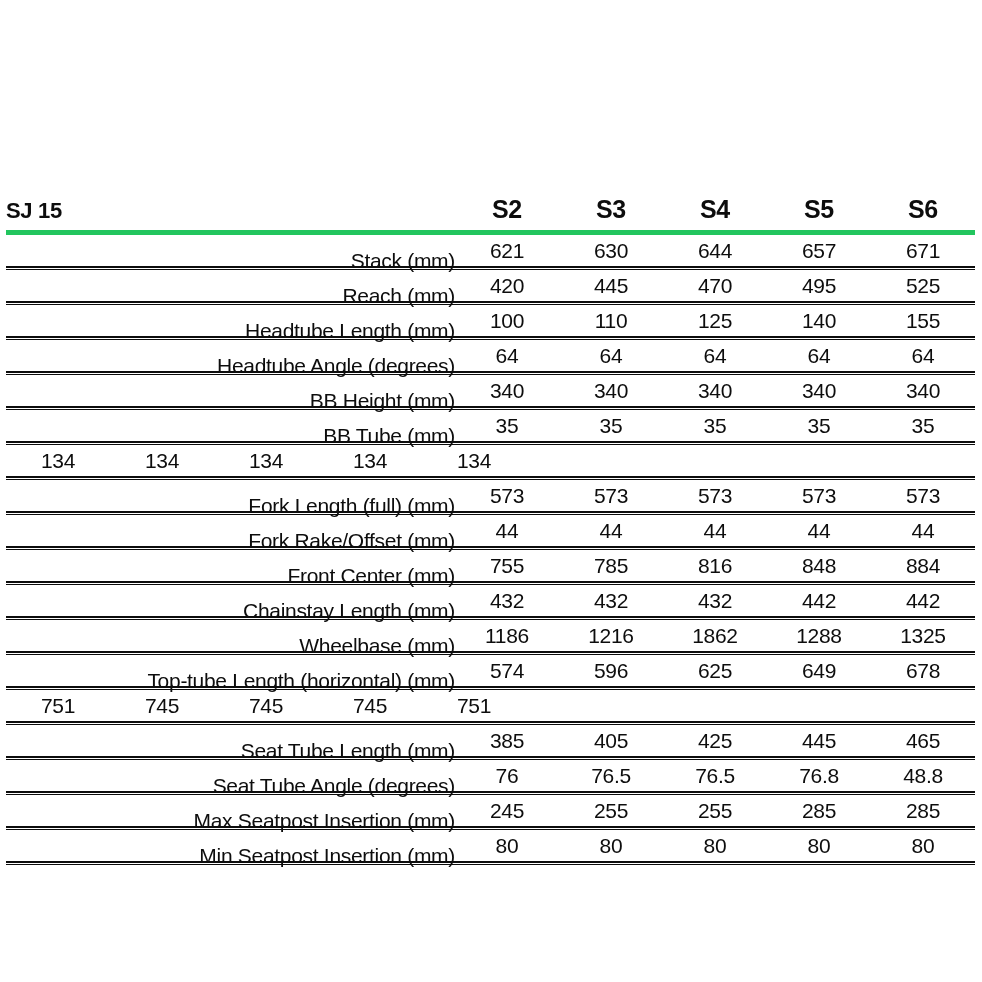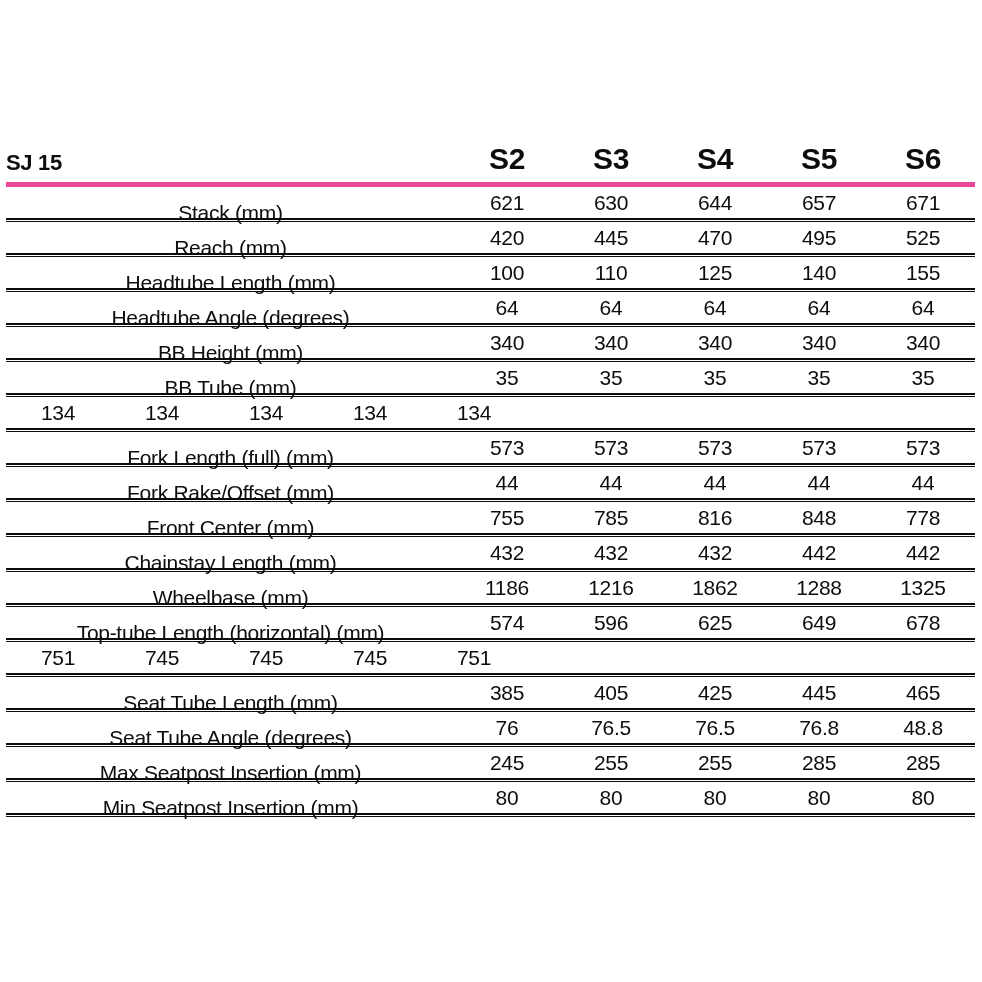--- a/index.html
+++ b/index.html
@@ -19,47 +19,48 @@
     position: absolute;
     left: 6px;
     top: 146px;
     width: 969px;
   }
   .header-row {
     display: flex;
     align-items: flex-end;
     height: 30px;
     padding-bottom: 6px;
-    border-bottom: 5px solid #ec4899;
+    border-bottom: 5px solid #22c55e;
+    margin-top: 48px;
   }
   .header-title {
     flex: 1;
     font-size: 22px;
     font-weight: bold;
     letter-spacing: -0.3px;
     text-align: left;
   }
   .header-size {
     width: 104px;
-    font-size: 30px;
+    font-size: 25px;
     font-weight: bold;
     text-align: center;
     letter-spacing: -0.3px;
   }
   .data-row {
     display: flex;
     align-items: center;
     height: 31px;
   }
   .label-cell {
     flex: 1;
     font-size: 21px;
     letter-spacing: -0.3px;
     white-space: nowrap;
-    text-align: center;
+    text-align: right;
     margin-top: 20px;
   }
   .num-cell {
     width: 104px;
     font-size: 21px;
     text-align: center;
     letter-spacing: -0.3px;
   }
   .row-divider {
     height: 1px;            
@@ -161,21 +162,21 @@
         <div class="num-cell">44</div>
         <div class="num-cell">44</div>
       </div>
       <div class="row-divider"></div>
       <div class="data-row">
         <div class="label-cell">Front Center (mm)</div>
         <div class="num-cell">755</div>
         <div class="num-cell">785</div>
         <div class="num-cell">816</div>
         <div class="num-cell">848</div>
-        <div class="num-cell">778</div>
+        <div class="num-cell">884</div>
       </div>
       <div class="row-divider"></div>
       <div class="data-row">
         <div class="label-cell">Chainstay Length (mm)</div>
         <div class="num-cell">432</div>
         <div class="num-cell">432</div>
         <div class="num-cell">432</div>
         <div class="num-cell">442</div>
         <div class="num-cell">442</div>
       </div>

